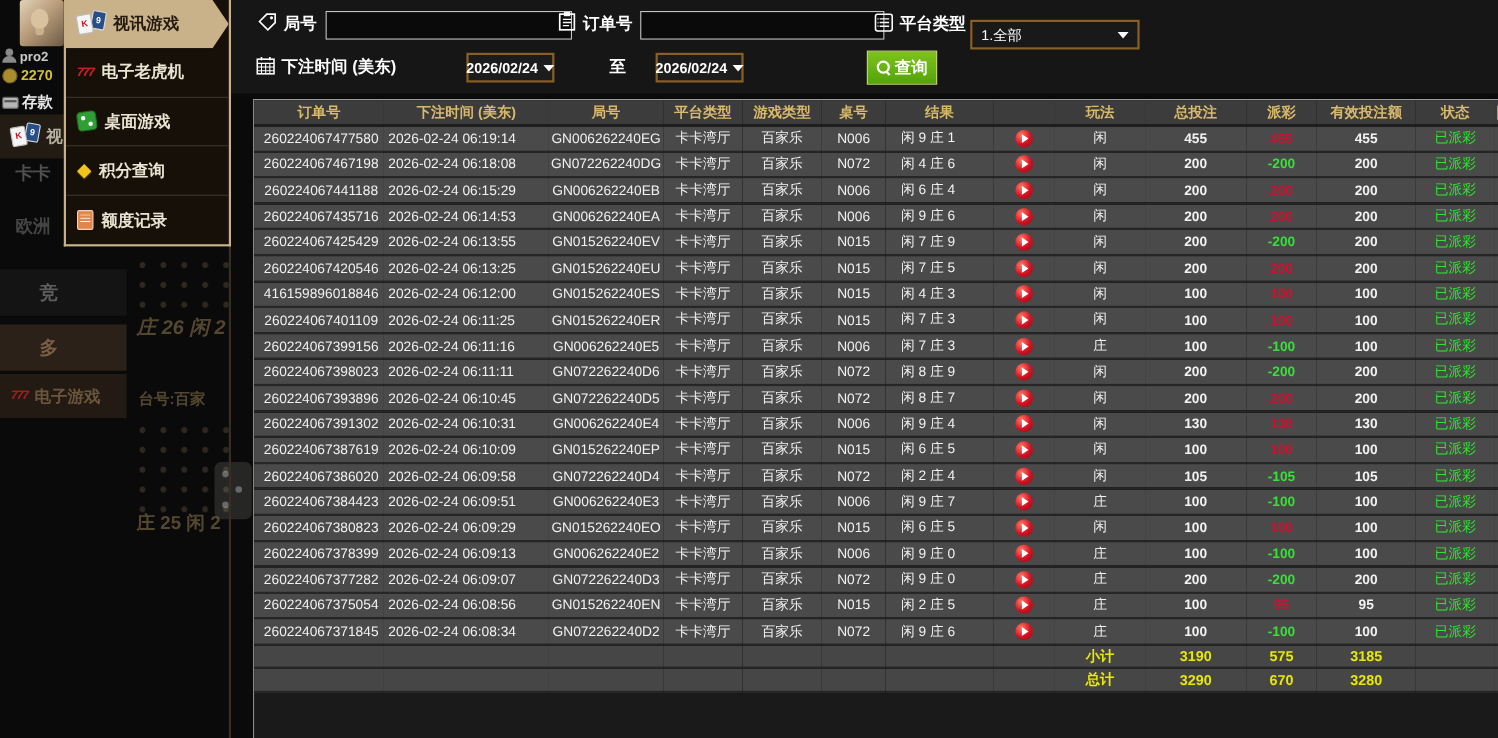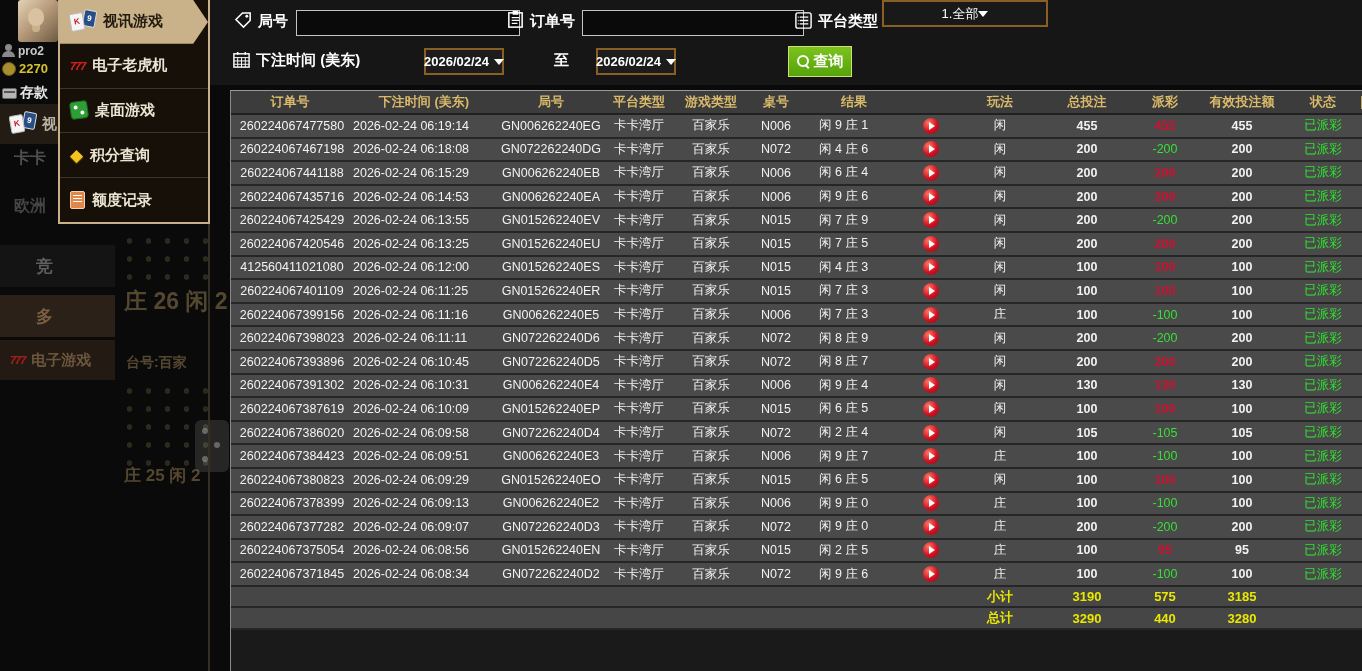--- a/index.html
+++ b/index.html
@@ -55,42 +55,42 @@
     clip-path:polygon(0 0, 90% 0, 100% 50%, 90% 100%, 0 100%); }
 
   
   .filter-bar { position:absolute; left:210px; top:0; width:1152px; height:85px; background:#161616; z-index:10; }
   .flabel { position:absolute; color:#fff; font-size:15px; font-weight:bold; white-space:nowrap; }
   .ficon { position:absolute; width:19px; height:19px; }
   .finput { position:absolute; height:26px; background:#0a0a0a; border:1px solid #c4c4c4; color:#fff; font-size:13px; padding:0 5px; }
   .datebtn { position:absolute; width:80px; height:27px; background:#1c1c1c; border:2px solid #8a5f23;
     color:#fff; font-size:13px; font-weight:bold; display:flex; align-items:center; justify-content:center; gap:5px; cursor:pointer;}
   .caret { width:0; height:0; border-left:5px solid transparent; border-right:5px solid transparent; border-top:6px solid #fff; }
-  .dropdown { position:absolute; left:672px; top:0; width:166px; height:27px; background:#191919; border:2px solid #8a5f23;
-    color:#fff; font-size:13px; display:flex; align-items:center; padding:0 8px; justify-content:center; cursor:pointer;}
+  .dropdown { position:absolute; left:672px; top:18px; width:154px; height:27px; background:#191919; border:2px solid #8a5f23;
+    color:#fff; font-size:13px; display:flex; align-items:center; padding:0 8px; justify-content:space-between; cursor:pointer;}
   .searchbtn { position:absolute; left:578px; top:46px; width:64px; height:31px;
     background:linear-gradient(#7cc31c,#55a30b); border:1px solid #cfe07a; color:#fff;
     font-size:15px; font-weight:bold; display:flex; align-items:center; justify-content:center; gap:4px; cursor:pointer;}
   .mag-ico { width:13px; height:13px; position:relative; display:inline-block;}
   .mag-ico::before{content:"";position:absolute;left:0;top:0;width:8px;height:8px;border:2px solid #fff;border-radius:50%;}
   .mag-ico::after{content:"";position:absolute;left:9px;top:9px;width:5px;height:2px;background:#fff;transform:rotate(45deg);transform-origin:0 0;}
 
   
   .table-wrap { position:absolute; left:230px; top:90px; width:1132px; height:581px; overflow:hidden;
     border-left:1px solid #8a8a8a; border-top:1px solid #999; background:#1a1a1a; z-index:5;}
   table { border-collapse:collapse; table-layout:fixed; width:1176px; }
   th { height:23px; background:#3c3c3c; color:#d9b96a; font-size:13px; font-weight:bold; border-bottom:2px solid #202020; white-space:nowrap; overflow:hidden;}
   td { height:23.6px; background:#4a4a4a; color:#f2f2f2; font-size:12.5px; text-align:center;
     border-bottom:2px solid #262626; white-space:nowrap; overflow:hidden; }
   td.c-order { text-align:center; padding-left:4px; }
   td.c-time  { text-align:left; padding-left:4px; }
   td.c-result{ text-align:left; padding-left:14px; }
   td.c-num { font-weight:bold; }
   td.c-payout.pos { color:#cf1130; font-weight:bold; }
-  td.c-payout.neg { color:#38df38; font-weight:normal; }
+  td.c-payout.neg { color:#38df38; font-weight:bold; }
   td.c-status { color:#2ee52e; }
   .play-btn { display:inline-block; width:16px; height:16px; border-radius:50%; vertical-align:middle;
     background:radial-gradient(circle at 35% 30%, #ff7a66, #d11021 55%, #940b16); position:relative; cursor:pointer;}
   .play-btn::after { content:""; position:absolute; left:6px; top:4px; width:0; height:0;
     border-left:6px solid #fff; border-top:4px solid transparent; border-bottom:4px solid transparent; }
   tr.totals td { height:21.5px; background:#464646; color:#e8e800; font-weight:bold; font-size:13px; }
   th.sliver { position:relative; }
   th.sliver::after { content:""; position:absolute; left:2px; top:5px; width:8px; height:13px; background:#d9b96a; opacity:.85;}
   .vline-low { position:absolute; left:208px; top:224px; width:2px; bottom:0; background:#352e24; z-index:6;}
 </style>
@@ -126,21 +126,21 @@
   </div>
   <div class="ghost-row" style="top:295px;height:42px;background:#2b2118;">
     <span class="ghost-nav" style="color:#7a5f44;font-size:17px;margin-left:26px;">多</span>
   </div>
   <div class="ghost-row" style="top:340px;height:40px;background:#231b13;">
     <span class="slot-ico" style="opacity:.75;">777</span>
     <span class="ghost-nav" style="color:#6b563d;font-size:15px;">电子游戏</span>
   </div>
 
   <div class="bead-grid" style="left:120px;top:232px;width:100px;height:48px;"></div>
-  <div class="ghost-text" style="left:124px;top:286px;font-size:23px;">庄 26  闲 2</div>
+  <div class="ghost-text" style="left:124px;top:286px;font-size:18px;font-style:italic;">庄 26  闲 2</div>
   <div class="ghost-text" style="left:126px;top:354px;font-size:14px;">台号:百家</div>
   <div class="bead-grid" style="left:120px;top:382px;width:100px;height:96px;"></div>
   <div class="dice-ghost"></div>
   <div class="ghost-text" style="left:124px;top:464px;font-size:17px;">庄 25  闲 2</div>
   <div class="vline-low"></div>
 
   <div class="menu-panel">
     <div class="menu-item active">
       <span class="cards-ico">
         <span class="back">9</span>
@@ -348,21 +348,21 @@
             <td><span class="play-btn"></span></td>
             <td>闲</td>
             <td class="c-num">200</td>
             <td class="c-payout pos">200</td>
             <td class="c-num">200</td>
             <td class="c-status">已派彩</td>
             <td></td>
           </tr>
 
           <tr>
-            <td class="c-order">412560411021080</td>
+            <td class="c-order">416159896018846</td>
             <td class="c-time">2026-02-24 06:12:00</td>
             <td>GN015262240ES</td>
             <td>卡卡湾厅</td>
             <td>百家乐</td>
             <td>N015</td>
             <td class="c-result">闲 4 庄 3</td>
             <td><span class="play-btn"></span></td>
             <td>闲</td>
             <td class="c-num">100</td>
             <td class="c-payout pos">100</td>
@@ -612,21 +612,21 @@
           <td></td>
             <td></td>
             <td></td>
             <td></td>
             <td></td>
             <td></td>
             <td></td>
             <td></td>
           <td>总计</td>
           <td>3290</td>
-          <td>440</td>
+          <td>670</td>
           <td>3280</td>
           <td></td>
             <td></td>
         </tr>
       </tbody>
     </table>
   </div>
 </div>
 
 </body></html>

